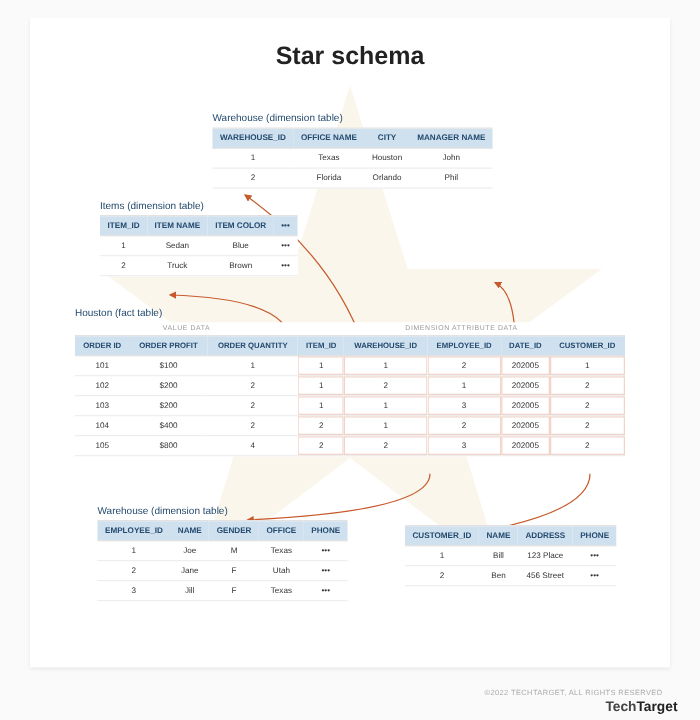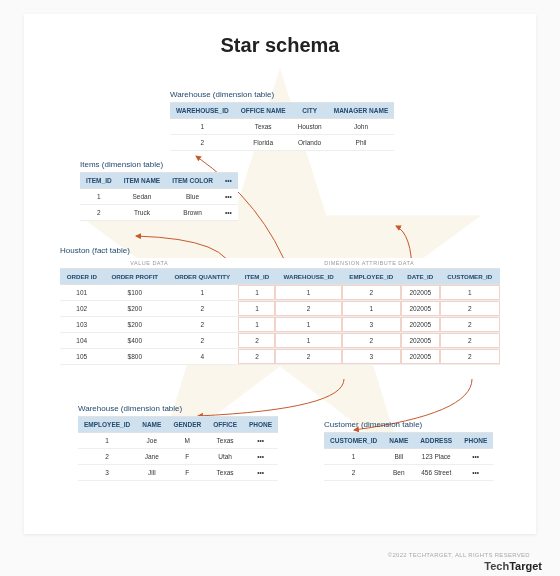--- a/index.html
+++ b/index.html
@@ -317,21 +317,20 @@
             <td>Jill</td>
             <td>F</td>
             <td>Texas</td>
             <td>•••</td>
           </tr>
         </tbody>
       </table>
   </div>
 
   <div id="customerWrap" class="tableWrap">
-    <div class="tableTitle">Customer (dimension table)</div>
     <table>
         <thead>
           <tr>
             <th>CUSTOMER_ID</th>
             <th>NAME</th>
             <th>ADDRESS</th>
             <th>PHONE</th>
           </tr>
         </thead>
         <tbody>

